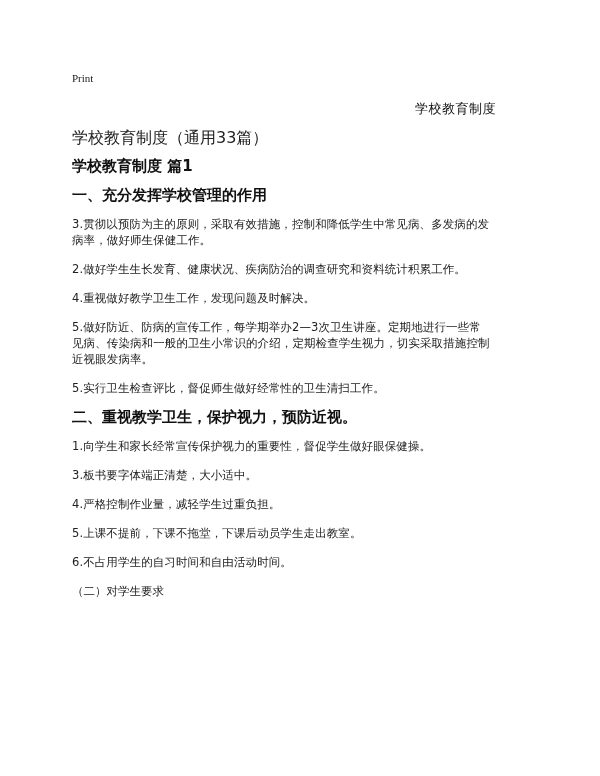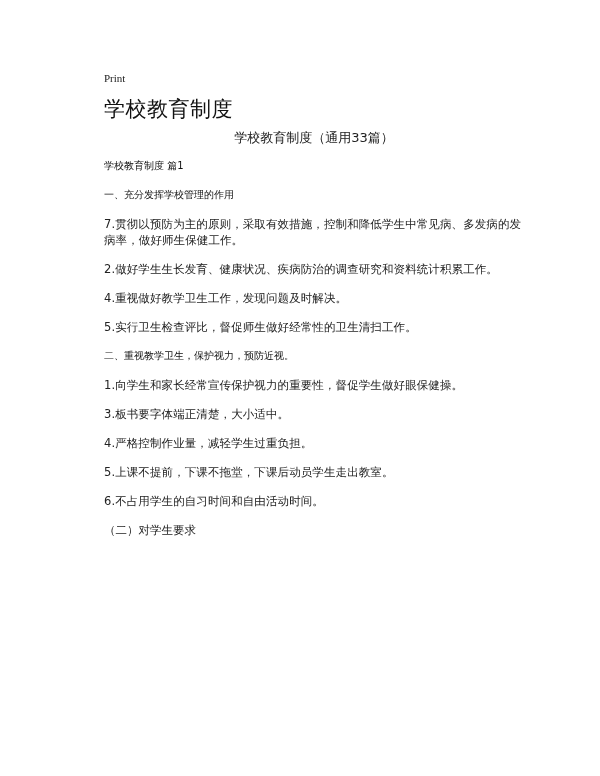--- a/index.html
+++ b/index.html
@@ -10,52 +10,51 @@
     body {
       width: 600px;
       height: 776px;
       position: relative;
       overflow: hidden;
       font-family: "DejaVu Sans", "Liberation Sans", sans-serif;
       color: #1a1a1a;
     }
     .page {
       position: absolute;
-      left: 104px;
+      left: 72px;
       top: 70px;
       width: 420px;
     }
     .print-label {
       font-family: "Liberation Serif", "DejaVu Serif", serif;
       font-size: 11px;
       color: #222;
       height: 16px;
       line-height: 16px;
       margin-bottom: 12px;
     }
     .doc-title {
-      font-size: 21px;
-      text-align: left;
+      font-size: 13px;
+      text-align: right;
       width: 424px;
       line-height: 22px;
       margin: 0 0 10px 0;
       font-weight: normal;
       color: #111;
       letter-spacing: 0.5px;
     }
     .subtitle {
-      font-size: 13px;
+      font-size: 16px;
       line-height: 16px;
       margin-bottom: 12px;
       color: #222;
-      text-align: center;
     }
     .h-bold {
-      font-size: 10px;
-      font-weight: normal;
+      font-size: 15px;
+      font-weight: bold;
       line-height: 16px;
       margin-bottom: 13px;
       color: #111;
     }
     .para {
       font-size: 11.5px;
       line-height: 16px;
       margin-bottom: 13px;
       color: #222;
       letter-spacing: 0.1px;
@@ -74,23 +73,24 @@
   <div class="print-label">Print</div>
 
   <h1 class="doc-title">学校教育制度</h1>
 
   <div class="subtitle">学校教育制度（通用33篇）</div>
 
   <div class="h-bold">学校教育制度 篇1</div>
 
   <div class="h-bold">一、充分发挥学校管理的作用</div>
 
-  <div class="para">7.贯彻以预防为主的原则，采取有效措施，控制和降低学生中常见病、多发病的发病率，做好师生保健工作。</div>
+  <div class="para">3.贯彻以预防为主的原则，采取有效措施，控制和降低学生中常见病、多发病的发病率，做好师生保健工作。</div>
   <div class="para">2.做好学生生长发育、健康状况、疾病防治的调查研究和资料统计积累工作。</div>
   <div class="para">4.重视做好教学卫生工作，发现问题及时解决。</div>
+  <div class="para">5.做好防近、防病的宣传工作，每学期举办2—3次卫生讲座。定期地进行一些常见病、传染病和一般的卫生小常识的介绍，定期检查学生视力，切实采取措施控制近视眼发病率。</div>
   <div class="para">5.实行卫生检查评比，督促师生做好经常性的卫生清扫工作。</div>
 
   <div class="h-bold">二、重视教学卫生，保护视力，预防近视。</div>
 
 
   <div class="para">1.向学生和家长经常宣传保护视力的重要性，督促学生做好眼保健操。</div>
   <div class="para">3.板书要字体端正清楚，大小适中。</div>
   <div class="para">4.严格控制作业量，减轻学生过重负担。</div>
   <div class="para">5.上课不提前，下课不拖堂，下课后动员学生走出教室。</div>
   <div class="para">6.不占用学生的自习时间和自由活动时间。</div>

